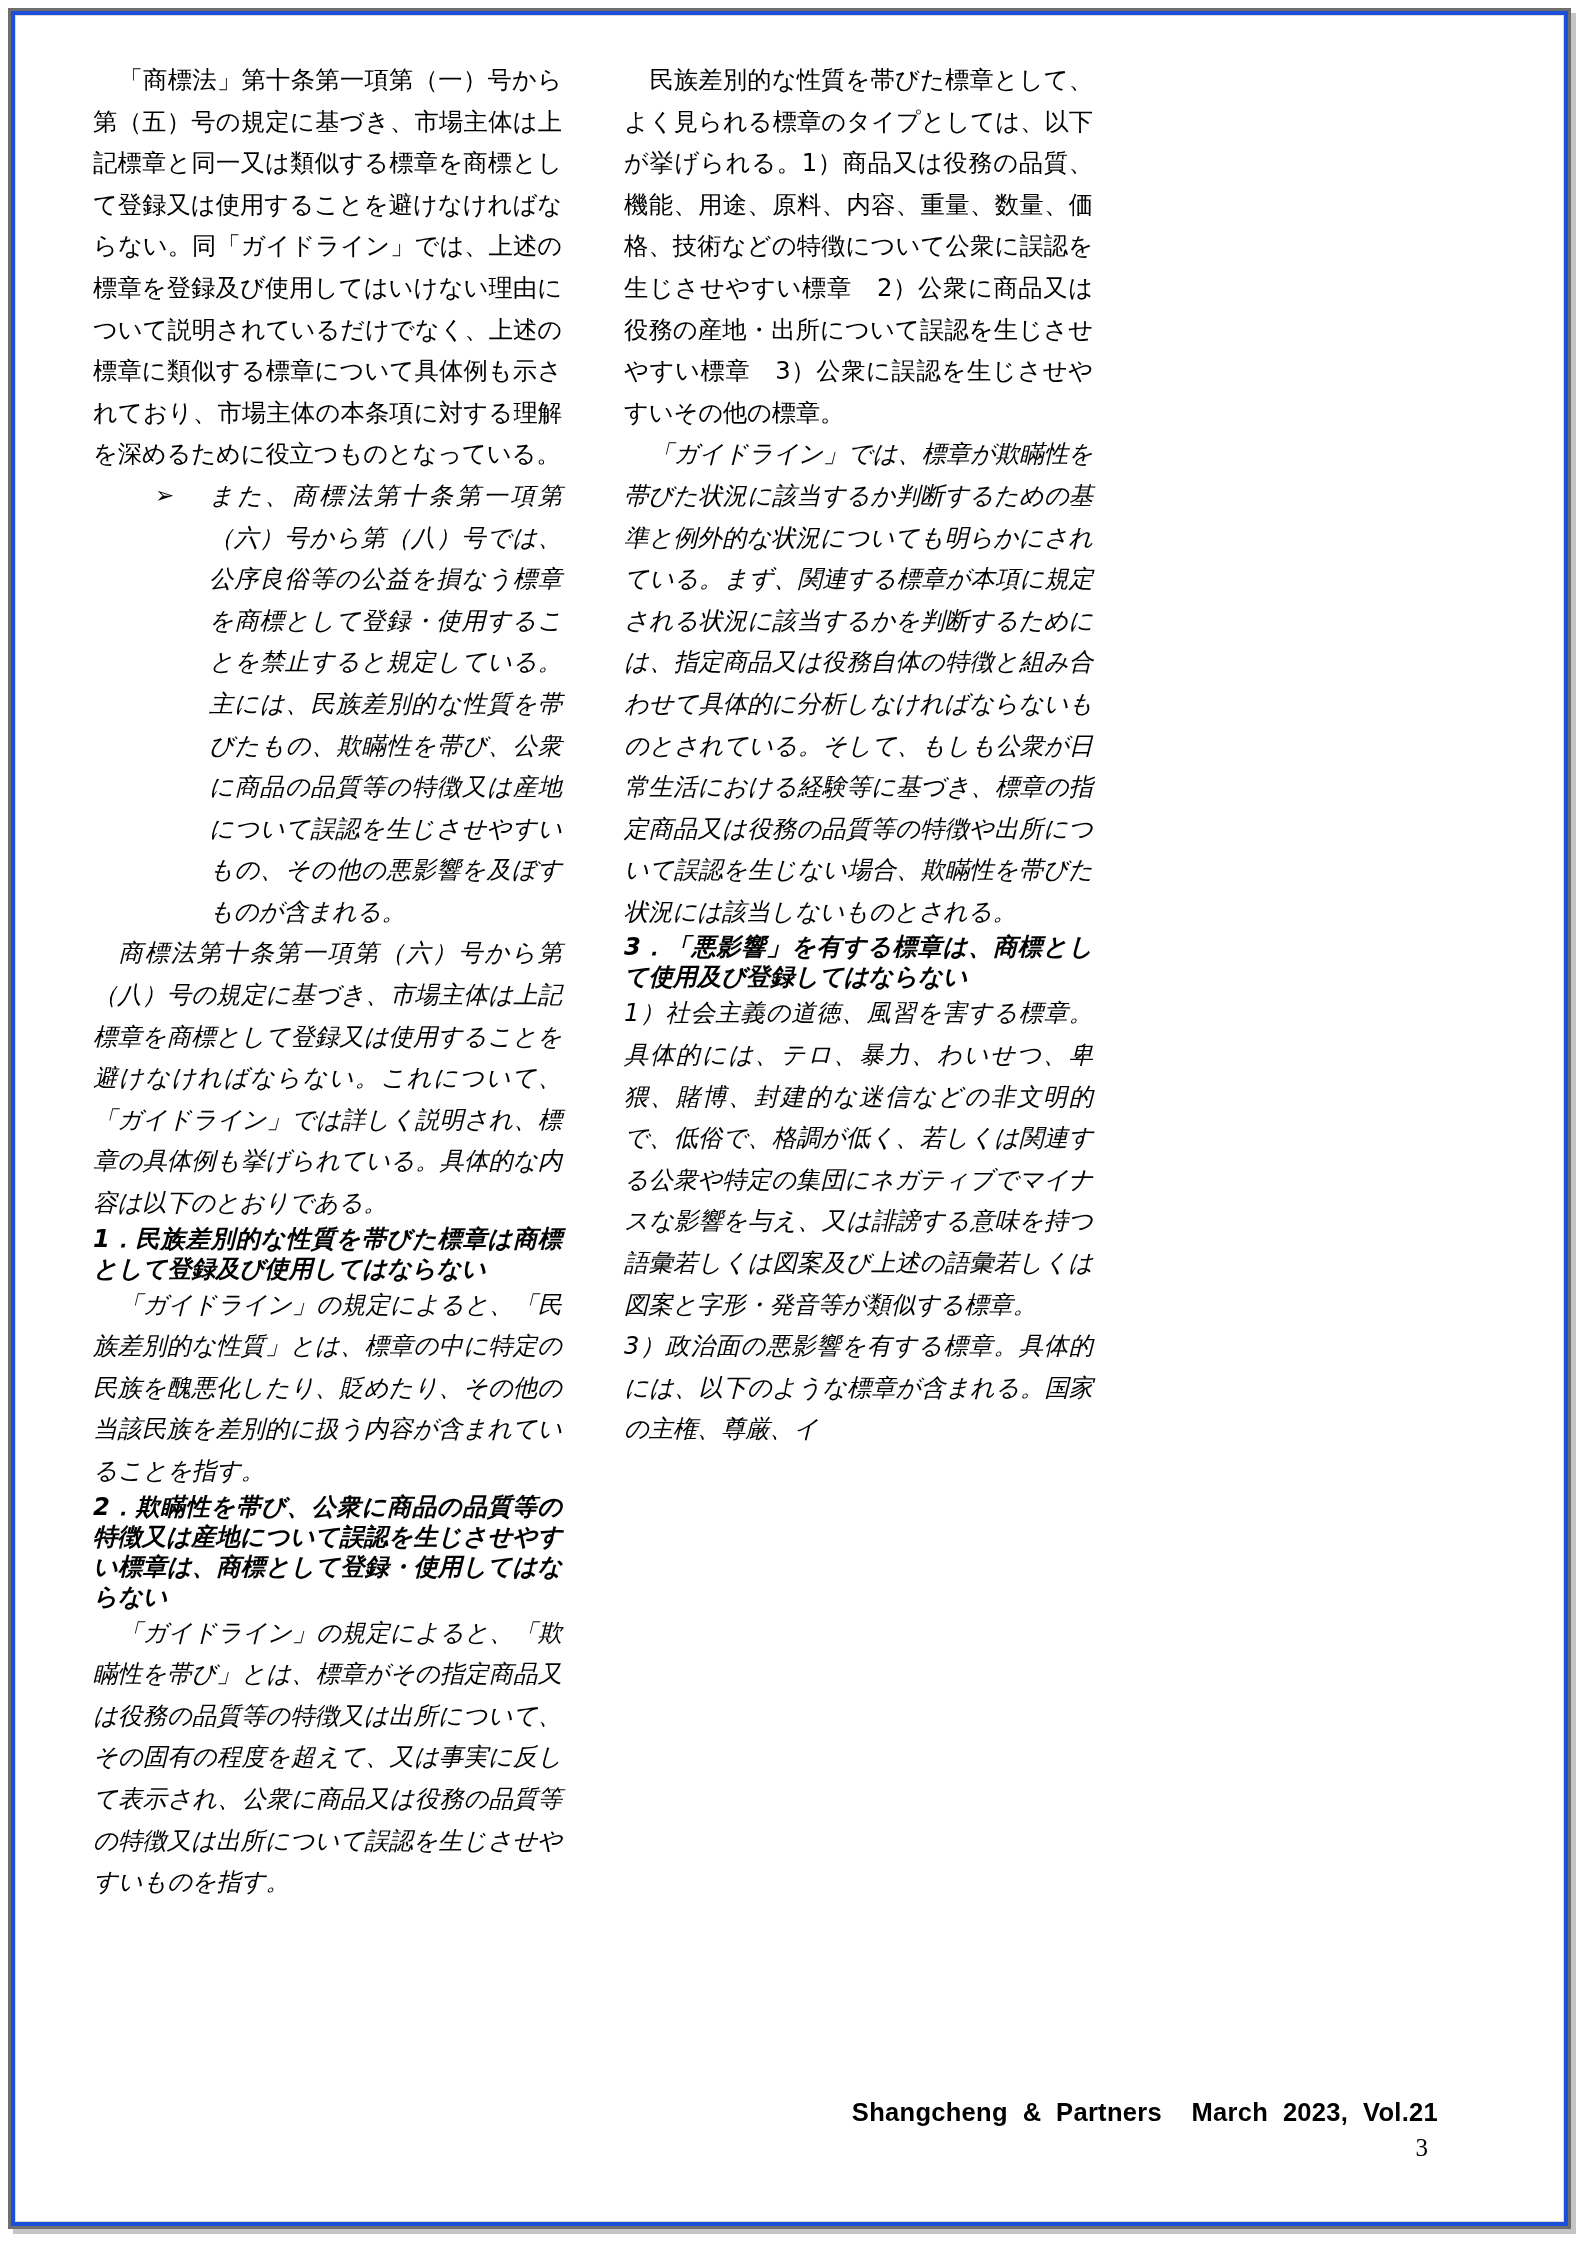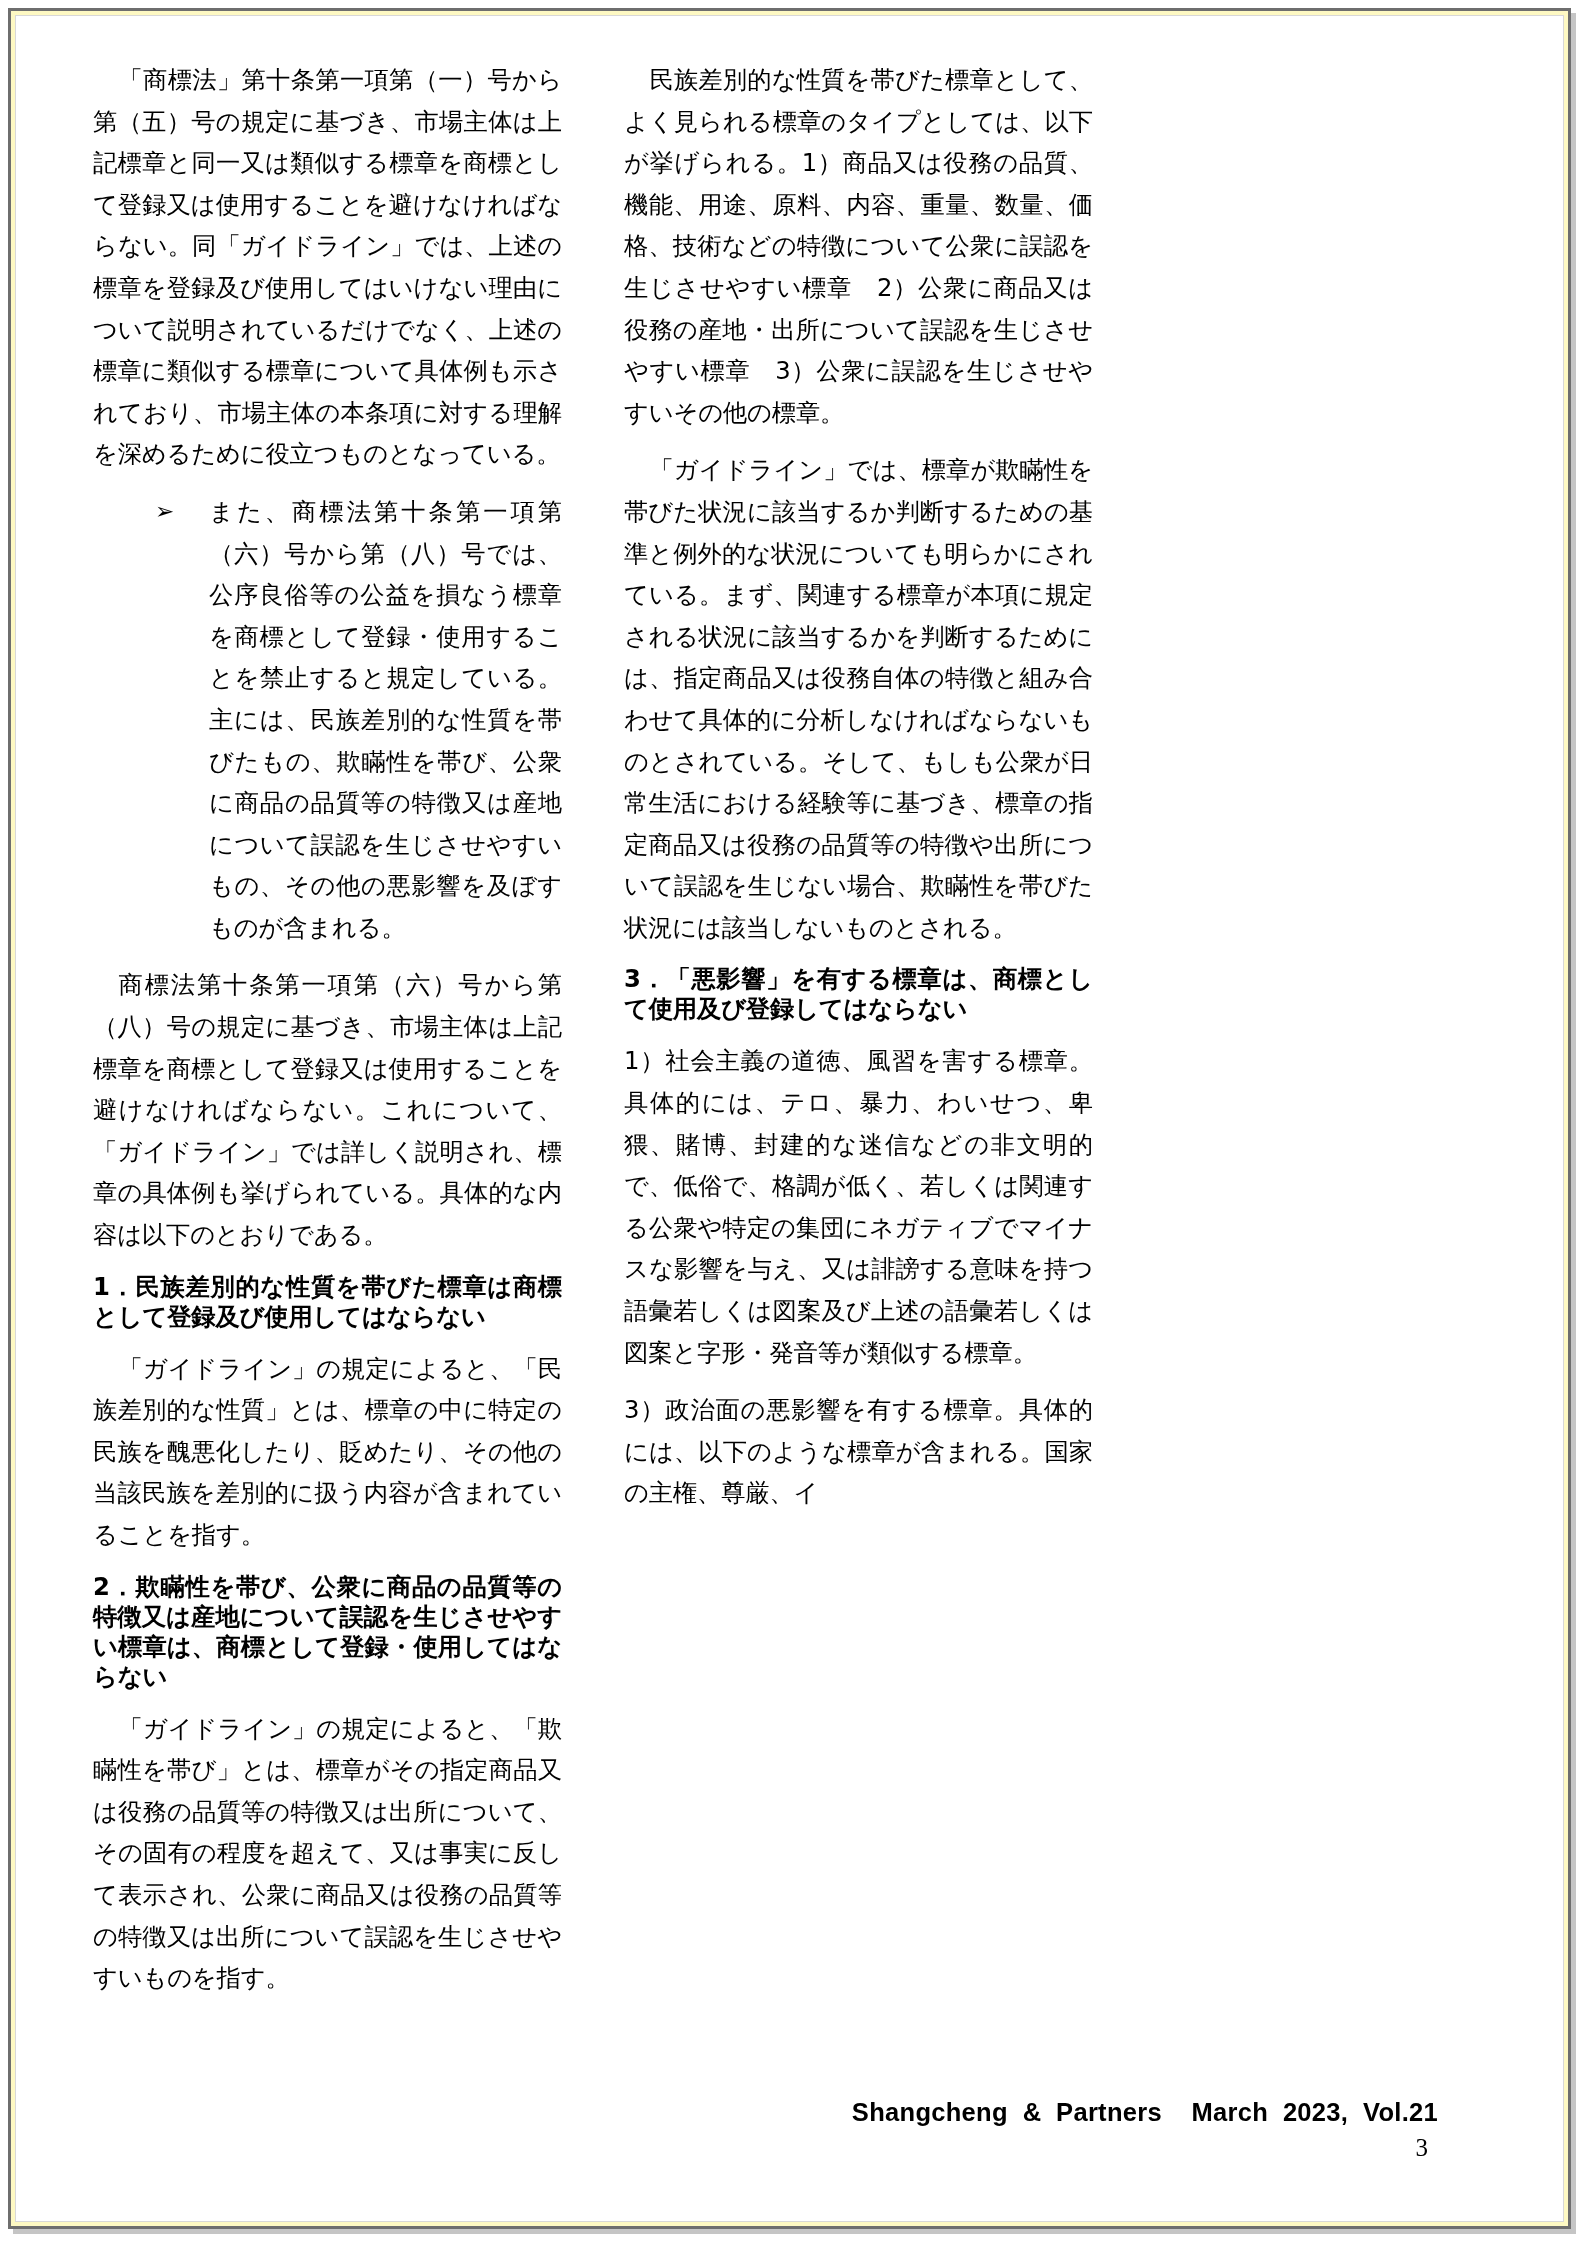--- a/index.html
+++ b/index.html
@@ -13,21 +13,21 @@
     font-family: "DejaVu Sans", "Liberation Sans", sans-serif;
   }
 
   
   #page-sheet {
     position: absolute;
     left: 8px;
     top: 8px;
     width: 1563px;
     height: 2221px;
-    background: #fef9c3;
+    background: #1d4ed8;
     border: 3px solid #6e6e6e;
     box-sizing: border-box;
     box-shadow: 5px 5px 0 0 rgba(150,150,150,0.55);
     overflow: hidden;
   }
   #page-inner {
     position: absolute;
     left: 4px; top: 4px;
     right: 4px; bottom: 4px;
     background: #fff;
@@ -73,21 +73,21 @@
 
   h3.sec-head {
     font-weight: bold;
     text-align: justify;
     text-indent: 0;
     font-size: 24.3px;
     line-height: 30px;
   }
 
   
-  .block + .block { margin-top: 16px; }
+  .block + .block { margin-top: 0; font-style: italic; }
 
   
   .bullet-row {
     display: flex;
     margin-left: 62px;
     width: 407px;
   }
   .bullet-marker {
     flex: 0 0 54px;
     font-size: 23px;

